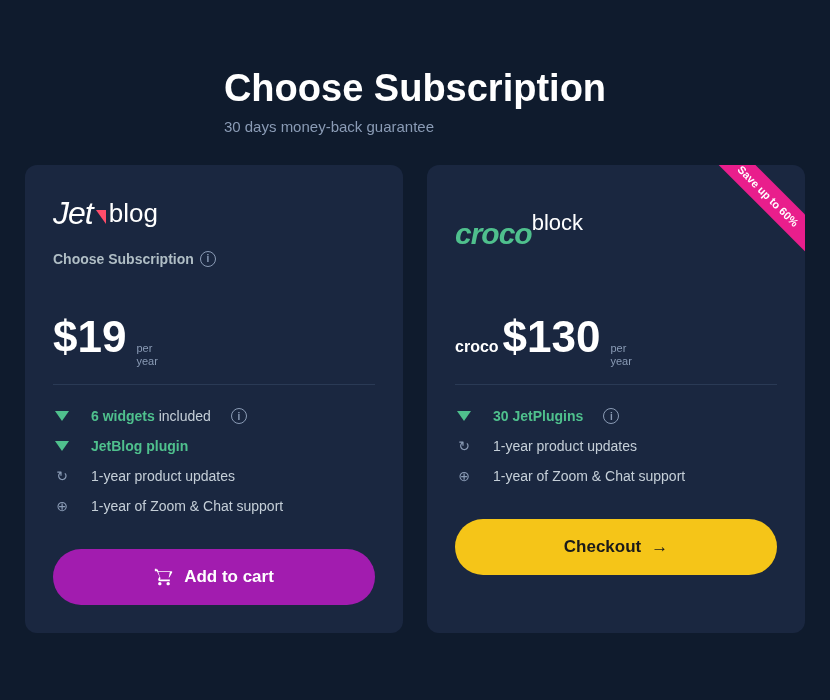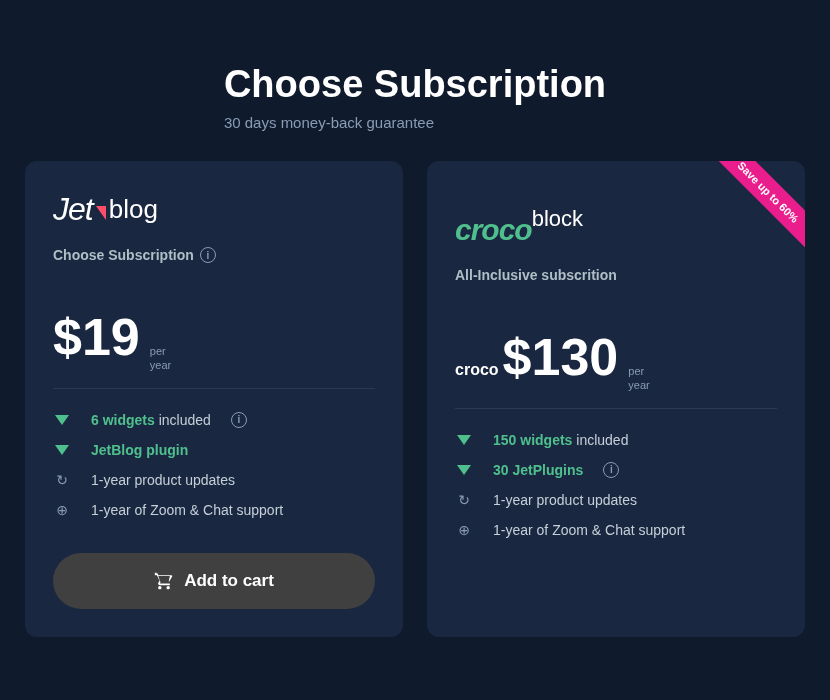--- a/index.html
+++ b/index.html
@@ -171,21 +171,21 @@
     }
 
     .price-from {
       color: #ffffff;
       font-size: 16px;
       font-weight: 600;
     }
 
     .price-amount {
       color: #ffffff;
-      font-size: 52px;
+      font-size: 44px;
       font-weight: 800;
       line-height: 1;
       margin-top: 44px;
     }
 
     .price-period {
       display: flex;
       flex-direction: column;
       color: #8a9bb5;
       font-size: 11px;
@@ -242,21 +242,21 @@
     }
 
     .globe-icon {
       font-size: 14px;
       color: #8a9bb5;
     }
 
     
     .btn-add-to-cart {
       width: 100%;
-      background: #404040;
+      background: #a21caf;
       color: #fff;
       border: none;
       border-radius: 50px;
       padding: 18px 20px;
       font-size: 17px;
       font-weight: 700;
       cursor: pointer;
       display: flex;
       align-items: center;
       justify-content: center;
@@ -359,54 +359,49 @@
       <div class="ribbon-inner">Save up to 60%</div>
     </div>
 
     <div class="logo-area">
       <div class="crocoblock-logo">
         <span class="croco-text">croco</span>
         <span class="block-text">block</span>
       </div>
     </div>
 
-    <div class="pricing-label">
-      <span>All-Inclusive subscrition</span>
-    </div>
 
     <div class="price-row">
       <span class="price-from">croco</span>
       <span class="price-amount">$130</span>
       <span class="price-period">
         <span>per</span>
         <span>year</span>
       </span>
     </div>
 
     <hr class="divider">
 
     <ul class="features-list">
       <li>
         <span class="feat-icon">
             <span class="arrow-down-icon"></span>
           </span>
-        <span><span class="highlight-text">150 widgets</span> included</span>
-      </li>
-      <li>
-        <span class="feat-icon">
-            <span class="arrow-down-icon"></span>
-          </span>
         <span><span class="highlight-text">30 JetPlugins</span></span>
         <span class="info-icon">i</span>
       </li>
       <li>
         <span class="feat-icon refresh-icon">↻</span>
         <span>1-year product updates</span>
       </li>
       <li>
         <span class="feat-icon globe-icon">⊕</span>
         <span>1-year of Zoom &amp; Chat support</span>
       </li>
     </ul>
 
+    <button class="btn-checkout">
+      <span>Checkout</span>
+      <span>→</span>
+    </button>
   </div>
 
 </div>
 
 </body></html>

